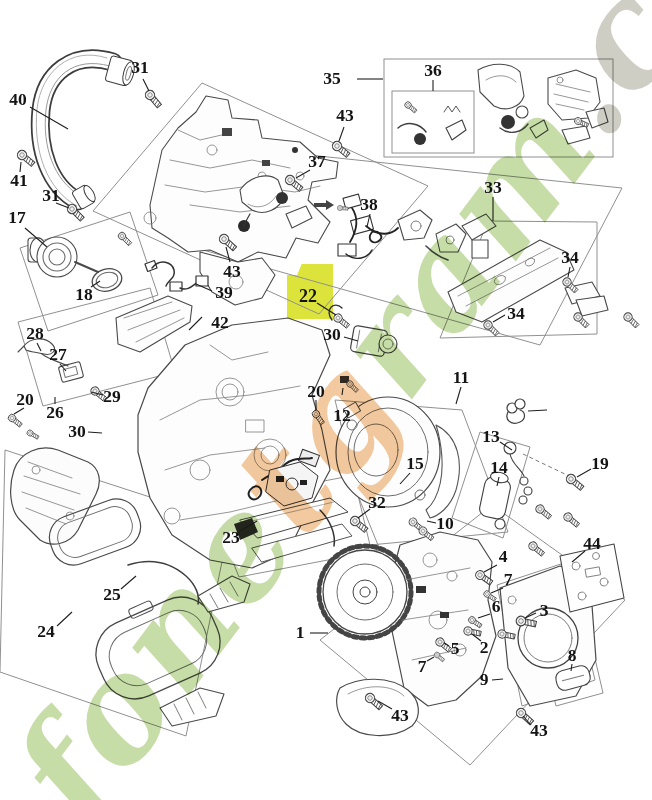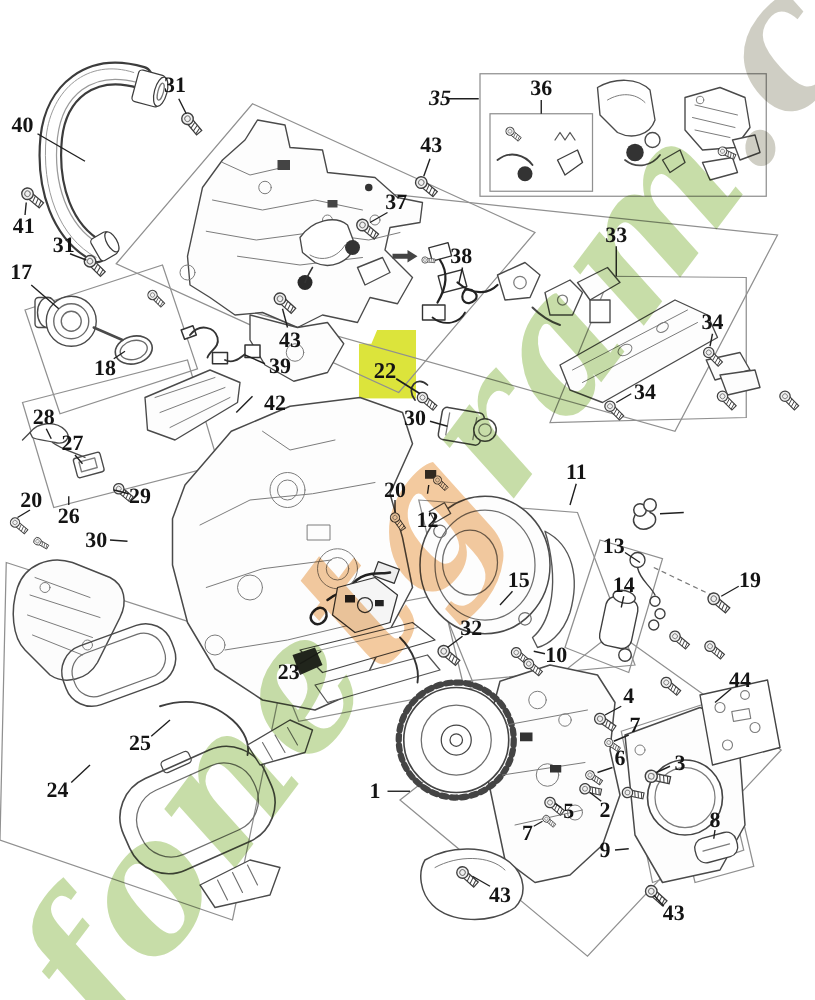--- a/index.html
+++ b/index.html
@@ -446,21 +446,21 @@
 
   <div class="watermark"><span style="color: rgba(143, 188, 82, 0.5);">fone</span><span style="color: rgba(233, 158, 80, 0.55);">tg</span><span style="color: rgba(143, 188, 82, 0.5);">ram</span><span style="color: rgba(168, 166, 148, 0.55);">.com</span></div>
 
   <div class="labels-layer">
       <div class="plabel" style="left: 18px; top: 100px;">40</div>
       <div class="plabel" style="left: 140px; top: 68px;">31</div>
       <div class="plabel" style="left: 19px; top: 181px;">41</div>
       <div class="plabel" style="left: 51px; top: 196px;">31</div>
       <div class="plabel" style="left: 17px; top: 218px;">17</div>
       <div class="plabel" style="left: 84px; top: 295px;">18</div>
-      <div class="plabel" style="left: 352px; top: 79px; font-style: italic;">35</div>
+      <div class="plabel" style="left: 332px; top: 79px;">35</div>
       <div class="plabel" style="left: 433px; top: 71px;">36</div>
       <div class="plabel" style="left: 345px; top: 116px;">43</div>
       <div class="plabel" style="left: 317px; top: 162px;">37</div>
       <div class="plabel" style="left: 369px; top: 205px;">38</div>
       <div class="plabel" style="left: 493px; top: 188px;">33</div>
       <div class="plabel" style="left: 570px; top: 258px;">34</div>
       <div class="plabel" style="left: 516px; top: 314px;">34</div>
       <div class="plabel" style="left: 232px; top: 272px;">43</div>
       <div class="plabel" style="left: 224px; top: 293px;">39</div>
       <div class="plabel" style="left: 220px; top: 310px; margin-top: 13px;">42</div>

